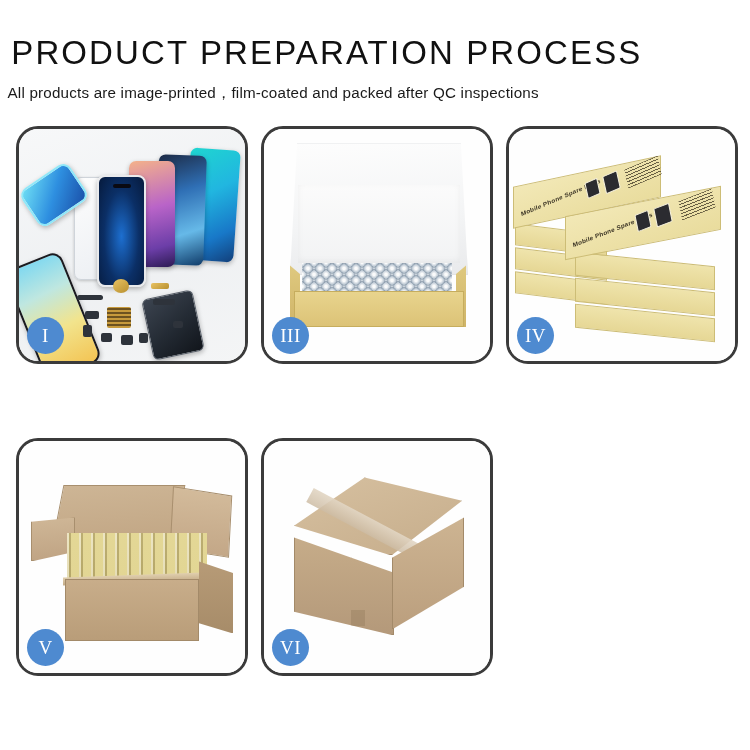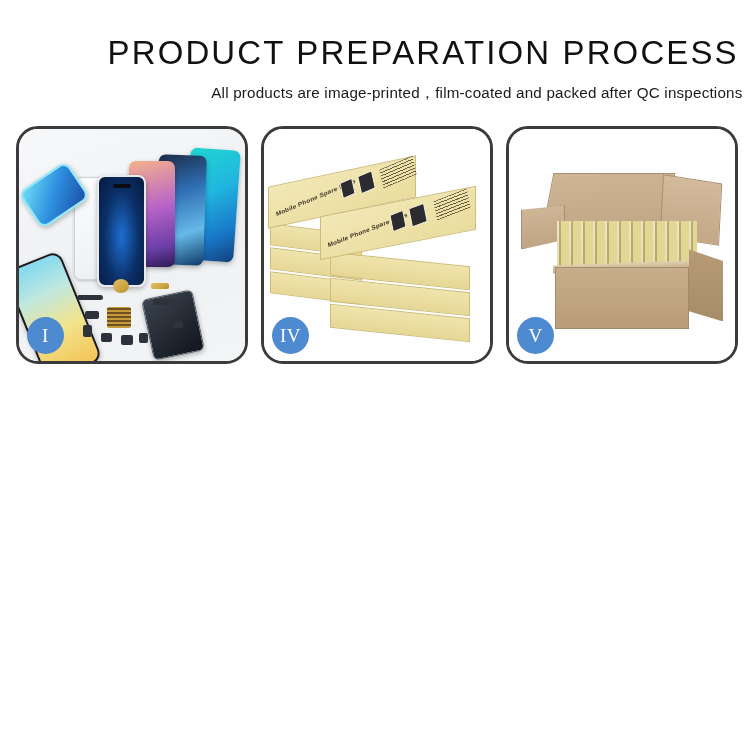--- a/index.html
+++ b/index.html
@@ -5,21 +5,21 @@
   * { margin:0; padding:0; box-sizing:border-box; }
   html,body { width:750px; height:750px; }
   body {
     background:#ffffff;
     font-family:"Liberation Sans", sans-serif;
     color:#111;
     overflow:hidden;
   }
 
   
-  .header { width:750px; padding-top:34px; text-align:right; }
+  .header { width:750px; padding-top:34px; text-align:left; }
   .title {
     font-size:34px;
     font-weight:400;
     letter-spacing:2.2px;
     color:#111111;
     line-height:1.1;
     transform:scaleX(0.97);
   }
   .subtitle {
     margin-top:12px;
@@ -314,20 +314,31 @@
         <div class="chip" style="left:24px;top:56px;width:11px;height:9px;"></div>
         <div class="chip" style="left:44px;top:58px;width:12px;height:10px;border-radius:2px;"></div>
         <div class="chip" style="left:62px;top:56px;width:9px;height:10px;"></div>
         <div class="chip" style="left:96px;top:44px;width:10px;height:7px;border-radius:2px;"></div>
       </div>
     </div>
     <div class="badge">I</div>
   </div>
 
 
+  <div class="panel">
+    <div class="panel-inner p3">
+      <div class="b3-lid"></div>
+      <div class="b3-foam"></div>
+      <div class="b3-inner-bubbles"></div>
+      <div class="b3-side-l"></div>
+      <div class="b3-side-r"></div>
+      <div class="b3-front"></div>
+    </div>
+    <div class="badge">III</div>
+  </div>
 
   <div class="panel">
     <div class="panel-inner p4">
       <div class="stack">
 
         <div class="ybox" style="left:6px;  top:100px; width:92px; height:22px; transform:skewY(7deg);"></div>
         <div class="ybox" style="left:6px;  top:124px; width:92px; height:22px; transform:skewY(7deg);"></div>
         <div class="ybox" style="left:6px;  top:148px; width:92px; height:22px; transform:skewY(7deg);"></div>
 
         <div class="ybox" style="left:66px; top:130px; width:140px; height:24px; transform:skewY(6deg);"></div>
@@ -358,14 +369,26 @@
       <div class="c5-flap-right"></div>
       <div class="c5-flap-left"></div>
       <div class="c5-contents"></div>
       <div class="c5-rim"></div>
       <div class="c5-side"></div>
       <div class="c5-front"></div>
     </div>
     <div class="badge">V</div>
   </div>
 
+  <div class="panel">
+    <div class="panel-inner p6">
+      <div class="c6-top"></div>
+      <div class="c6-tape"></div>
+      <div class="c6-front">
+        <div class="c6-tab" style="left:56px; top:4px;"></div>
+        <div class="c6-tab" style="left:56px; top:72px;"></div>
+      </div>
+      <div class="c6-right"></div>
+    </div>
+    <div class="badge">VI</div>
+  </div>
 
 </div>
 
 </body></html>

